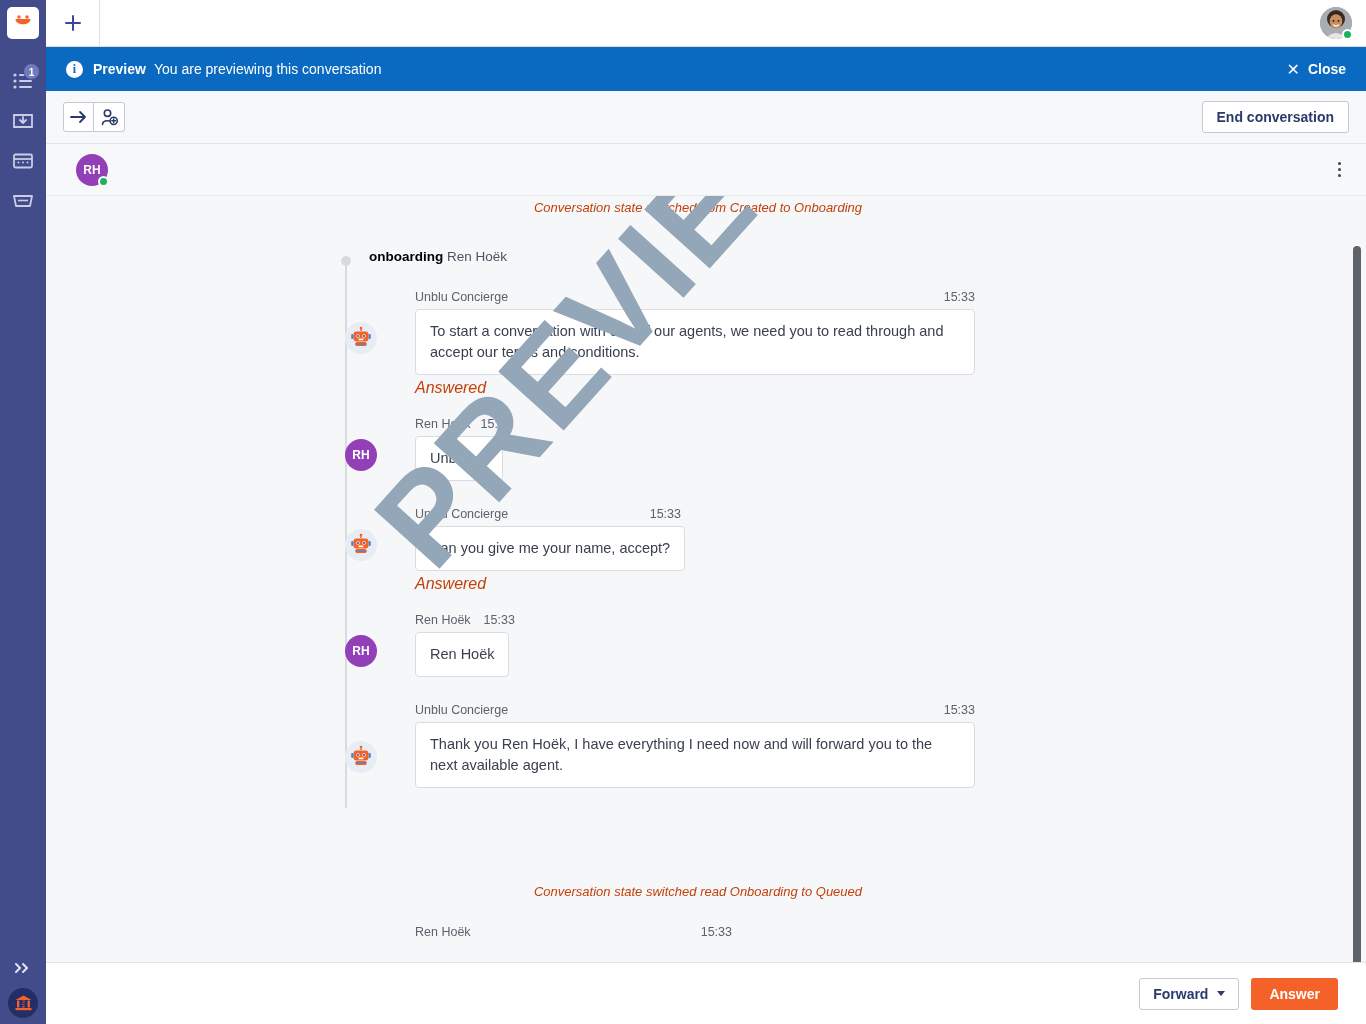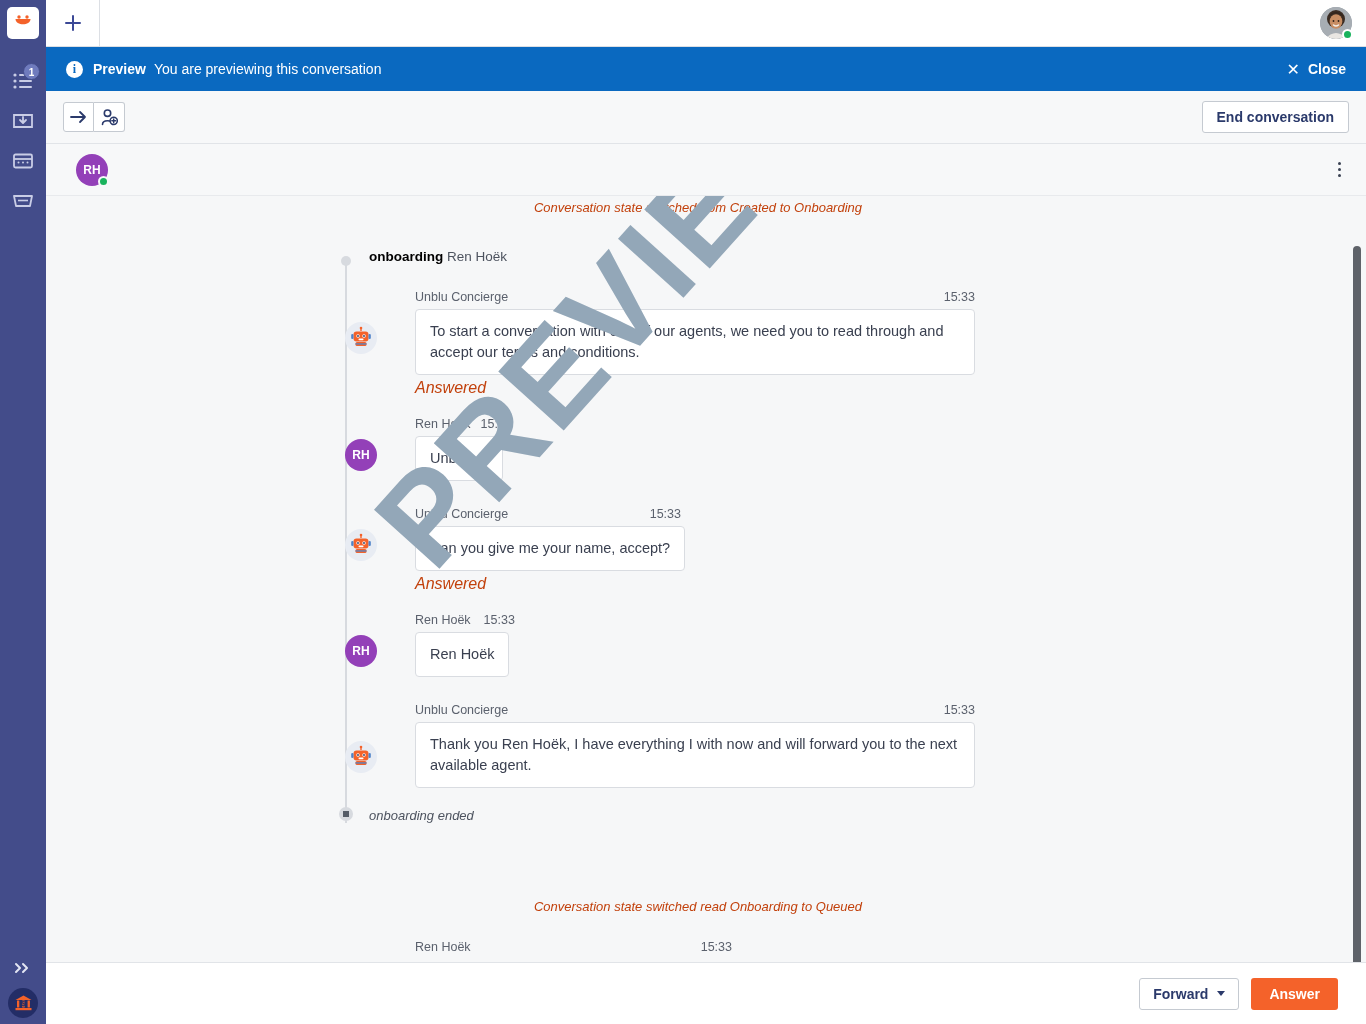--- a/index.html
+++ b/index.html
@@ -478,31 +478,25 @@
                 <rect x="19.5" y="8" width="2.3" height="5" rx="1.1" fill="#4f83c8"></rect>
                 <circle cx="9" cy="10" r="1.7" fill="#ffffff"></circle>
                   <circle cx="15" cy="10" r="1.7" fill="#ffffff"></circle>
                 <circle cx="9" cy="10" r="0.9" fill="#243a66"></circle>
                   <circle cx="15" cy="10" r="0.9" fill="#243a66"></circle>
                 <rect x="9.5" y="12.6" width="5" height="1.7" rx="0.8" fill="#ffffff"></rect>
                 <rect x="6.5" y="16" width="11" height="4" rx="1.5" fill="#f4622a"></rect>
                 <rect x="6.5" y="17.3" width="11" height="1.3" fill="#4f83c8"></rect>
               </svg>
             </div>
-            <div class="bubble w560">Thank you Ren Hoëk, I have everything I with now and will forward you to the next available agent.</div>
+            <div class="bubble w560">Thank you Ren Hoëk, I have everything I need now and will forward you to the next available agent.</div>
           </div>
 
           <div class="gap-20"></div>
 
-          <div class="end-marker">
-            <span class="sq">
-                <i></i>
-              </span>
-            <span>onboarding ended</span>
-          </div>
         </div>
 
         <div class="gap-42"></div>
         <div class="gap-20"></div>
 
         <div class="gap-14"></div>
         <div class="system-line">Conversation state switched read Onboarding to Queued</div>
 
         <div class="gap-26"></div>
 

